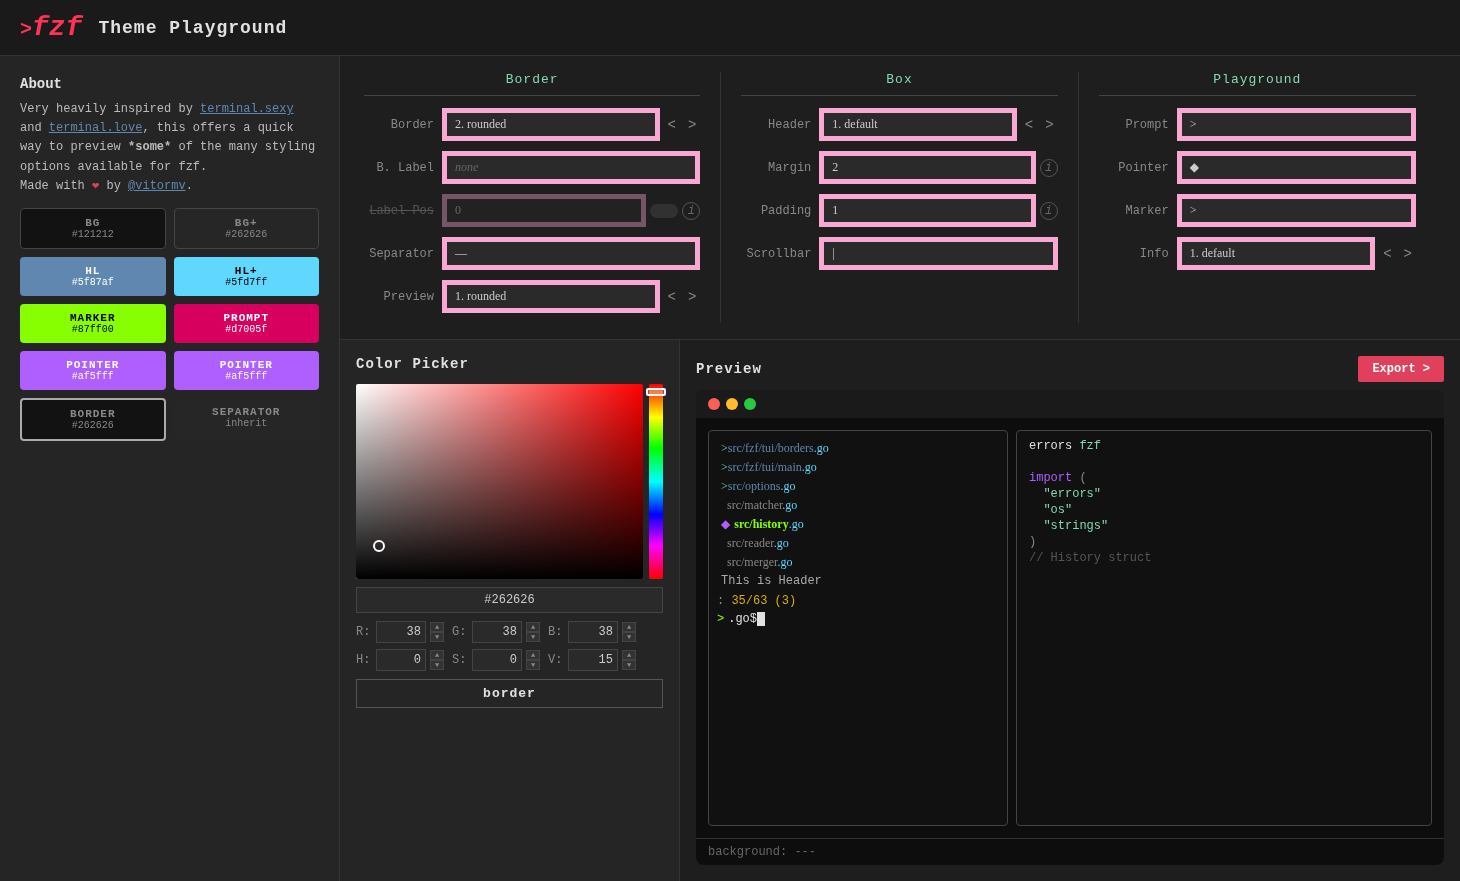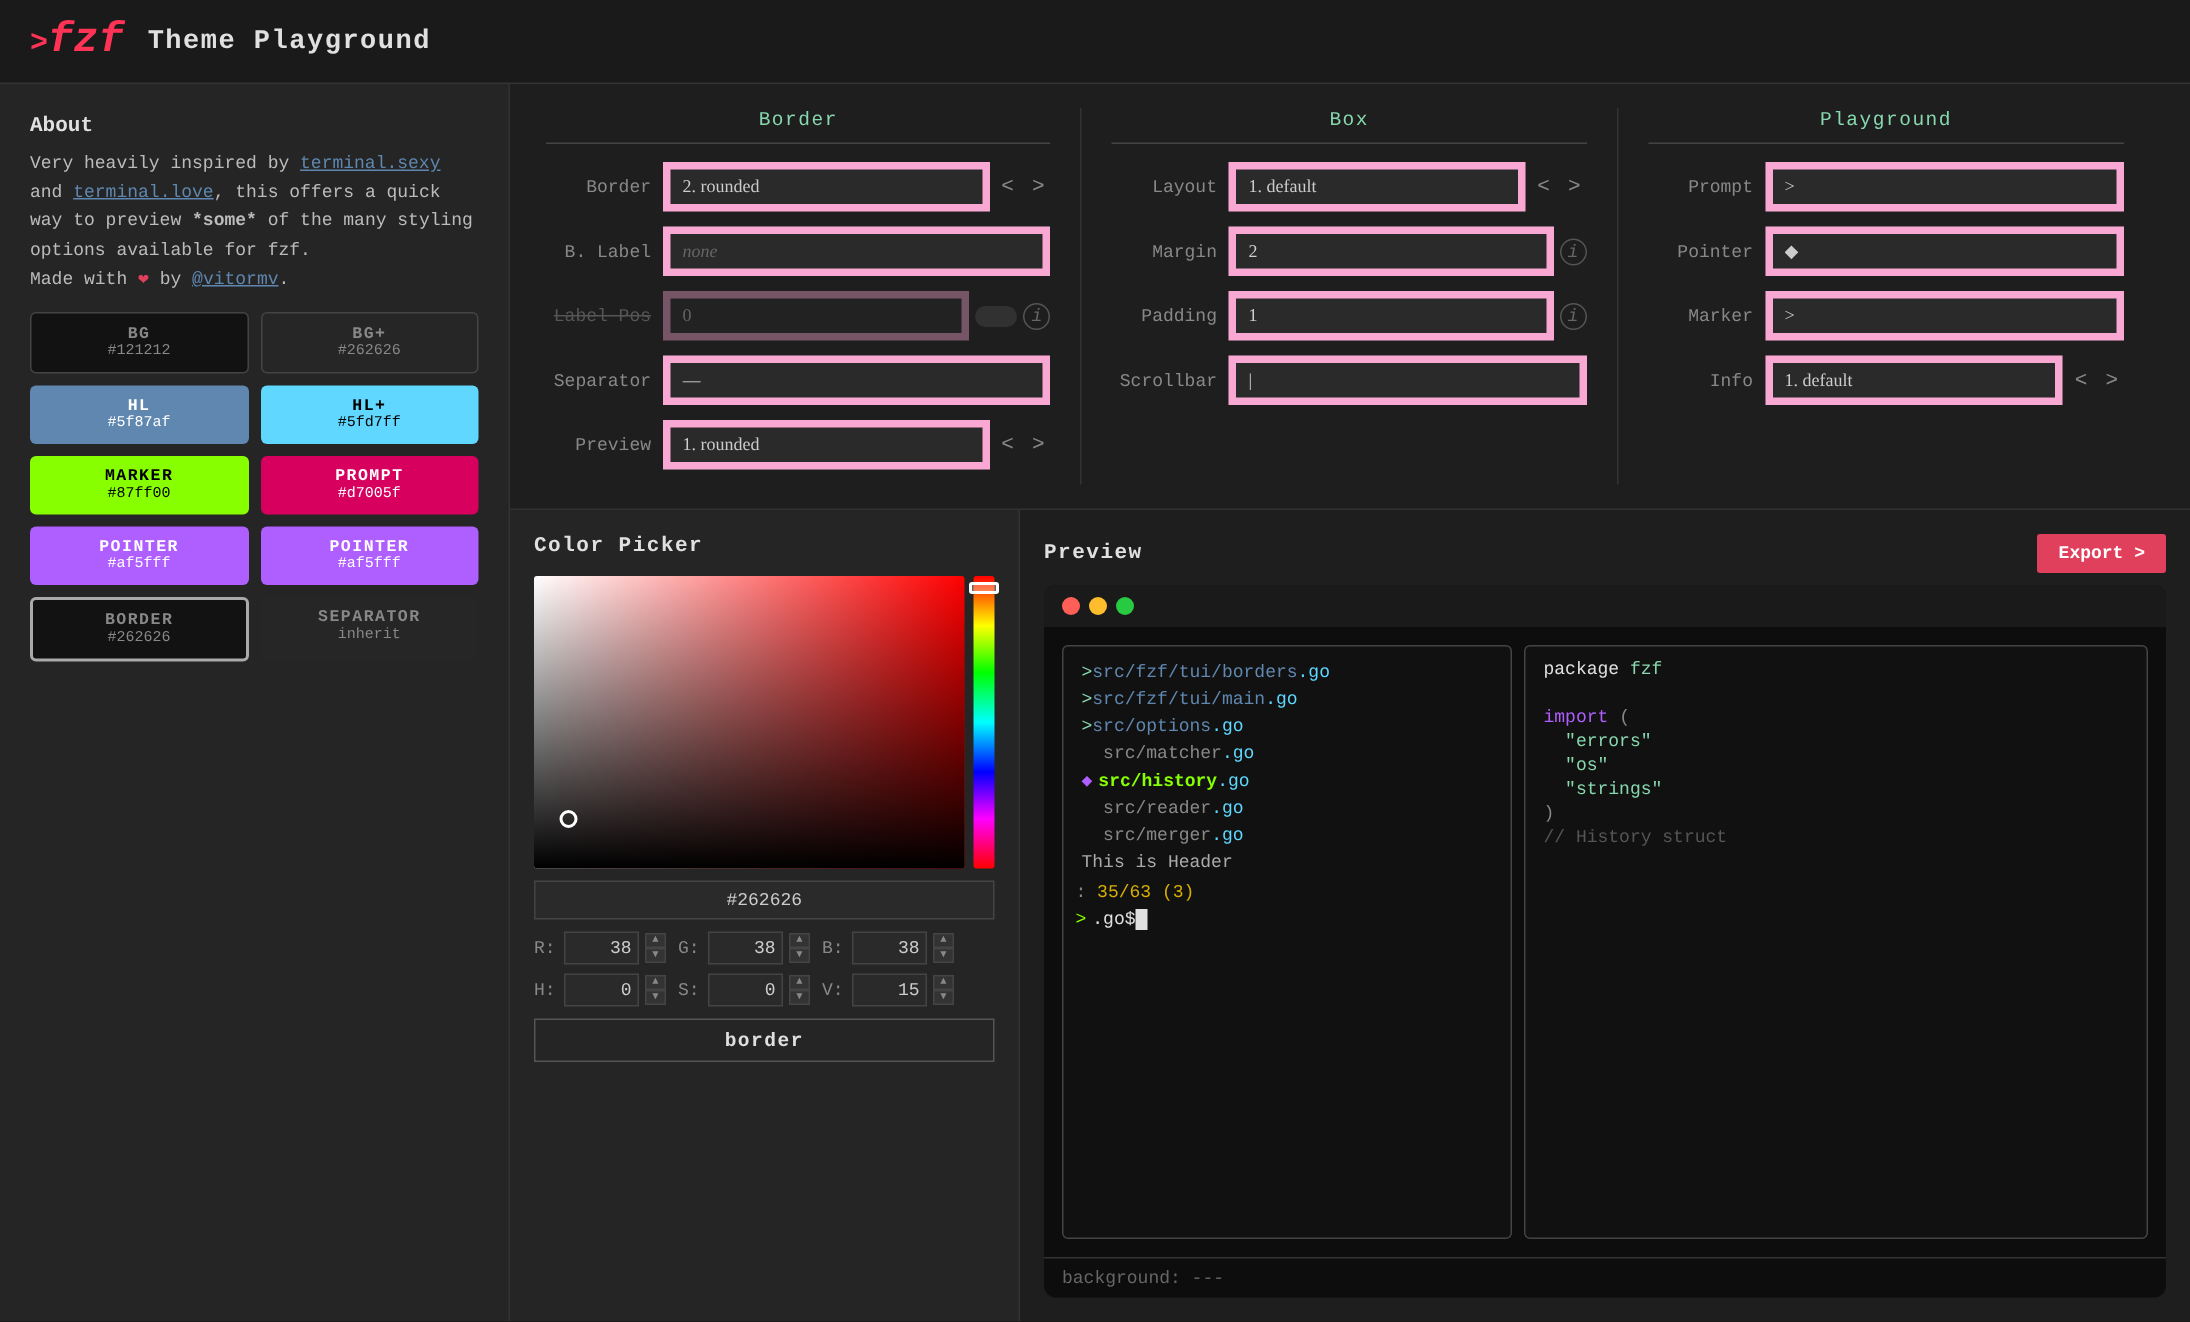--- a/index.html
+++ b/index.html
@@ -450,21 +450,21 @@
       width: 300px;
       border: 1px solid #444;
       border-radius: 4px;
       padding: 8px;
       background: #111;
       font-size: 12px;
     }
     .fzf-item {
       padding: 2px 4px;
       color: #888;
-      font-family: Liberation Mono, monospace;
+      font-family: Liberation Serif, serif;
     }
     .fzf-item.active { color: #5f87af; }
     .fzf-item .marker { color: #af5fff; margin-right: 4px; }
     .fzf-status {
       color: #888;
       font-size: 12px;
       margin-top: 4px;
       font-family: 'Courier New', monospace;
     }
     .fzf-status .count { color: #d7af00; }
@@ -630,21 +630,21 @@
                 <input class="option-value" value="1. rounded" readonly="" style="">
                 <button class="nav-btn">&lt;</button>
                 <button class="nav-btn">&gt;</button>
               </div>
             </div>
           </div>
 
           <div class="options-col">
             <div class="col-header">Box</div>
             <div class="option-row">
-              <span class="option-label">Layout</span>
+              <span class="option-label">Header</span>
               <div class="option-control">
                 <input class="option-value" value="1. default" readonly="" style="">
                 <button class="nav-btn">&lt;</button>
                 <button class="nav-btn">&gt;</button>
               </div>
             </div>
             <div class="option-row">
               <span class="option-label">Margin</span>
               <div class="option-control">
                 <input class="option-value" value="2" style="">
@@ -801,21 +801,21 @@
                 <div class="fzf-status">
                   <span style="color:#888;">: </span><span class="count">35/63 (3)</span>
                 </div>
                 <div class="fzf-prompt">
                   <span class="prompt-char">&gt;</span>
                   <span class="input">.go$<span class="cursor-block"></span></span>
                 </div>
               </div>
 
               <div class="code-preview">
-                <div class="code-line"><span class="code-package" style="color:#e0e0e0;">package</span> <span style="color:#87d7af;">fzf</span></div>
+                <div class="code-line"><span class="code-package" style="color:#e0e0e0;">errors</span> <span style="color:#87d7af;">fzf</span></div>
                 <div class="code-line">&nbsp;</div>
                 <div class="code-line"><span class="code-keyword">import</span> (</div>
                 <div class="code-line">&nbsp;&nbsp;<span class="code-string">"errors"</span></div>
                 <div class="code-line">&nbsp;&nbsp;<span class="code-string">"os"</span></div>
                 <div class="code-line">&nbsp;&nbsp;<span class="code-string">"strings"</span></div>
                 <div class="code-line">)</div>
                 <div class="code-line"><span class="code-comment">// History struct</span></div>
               </div>
             </div>
 

